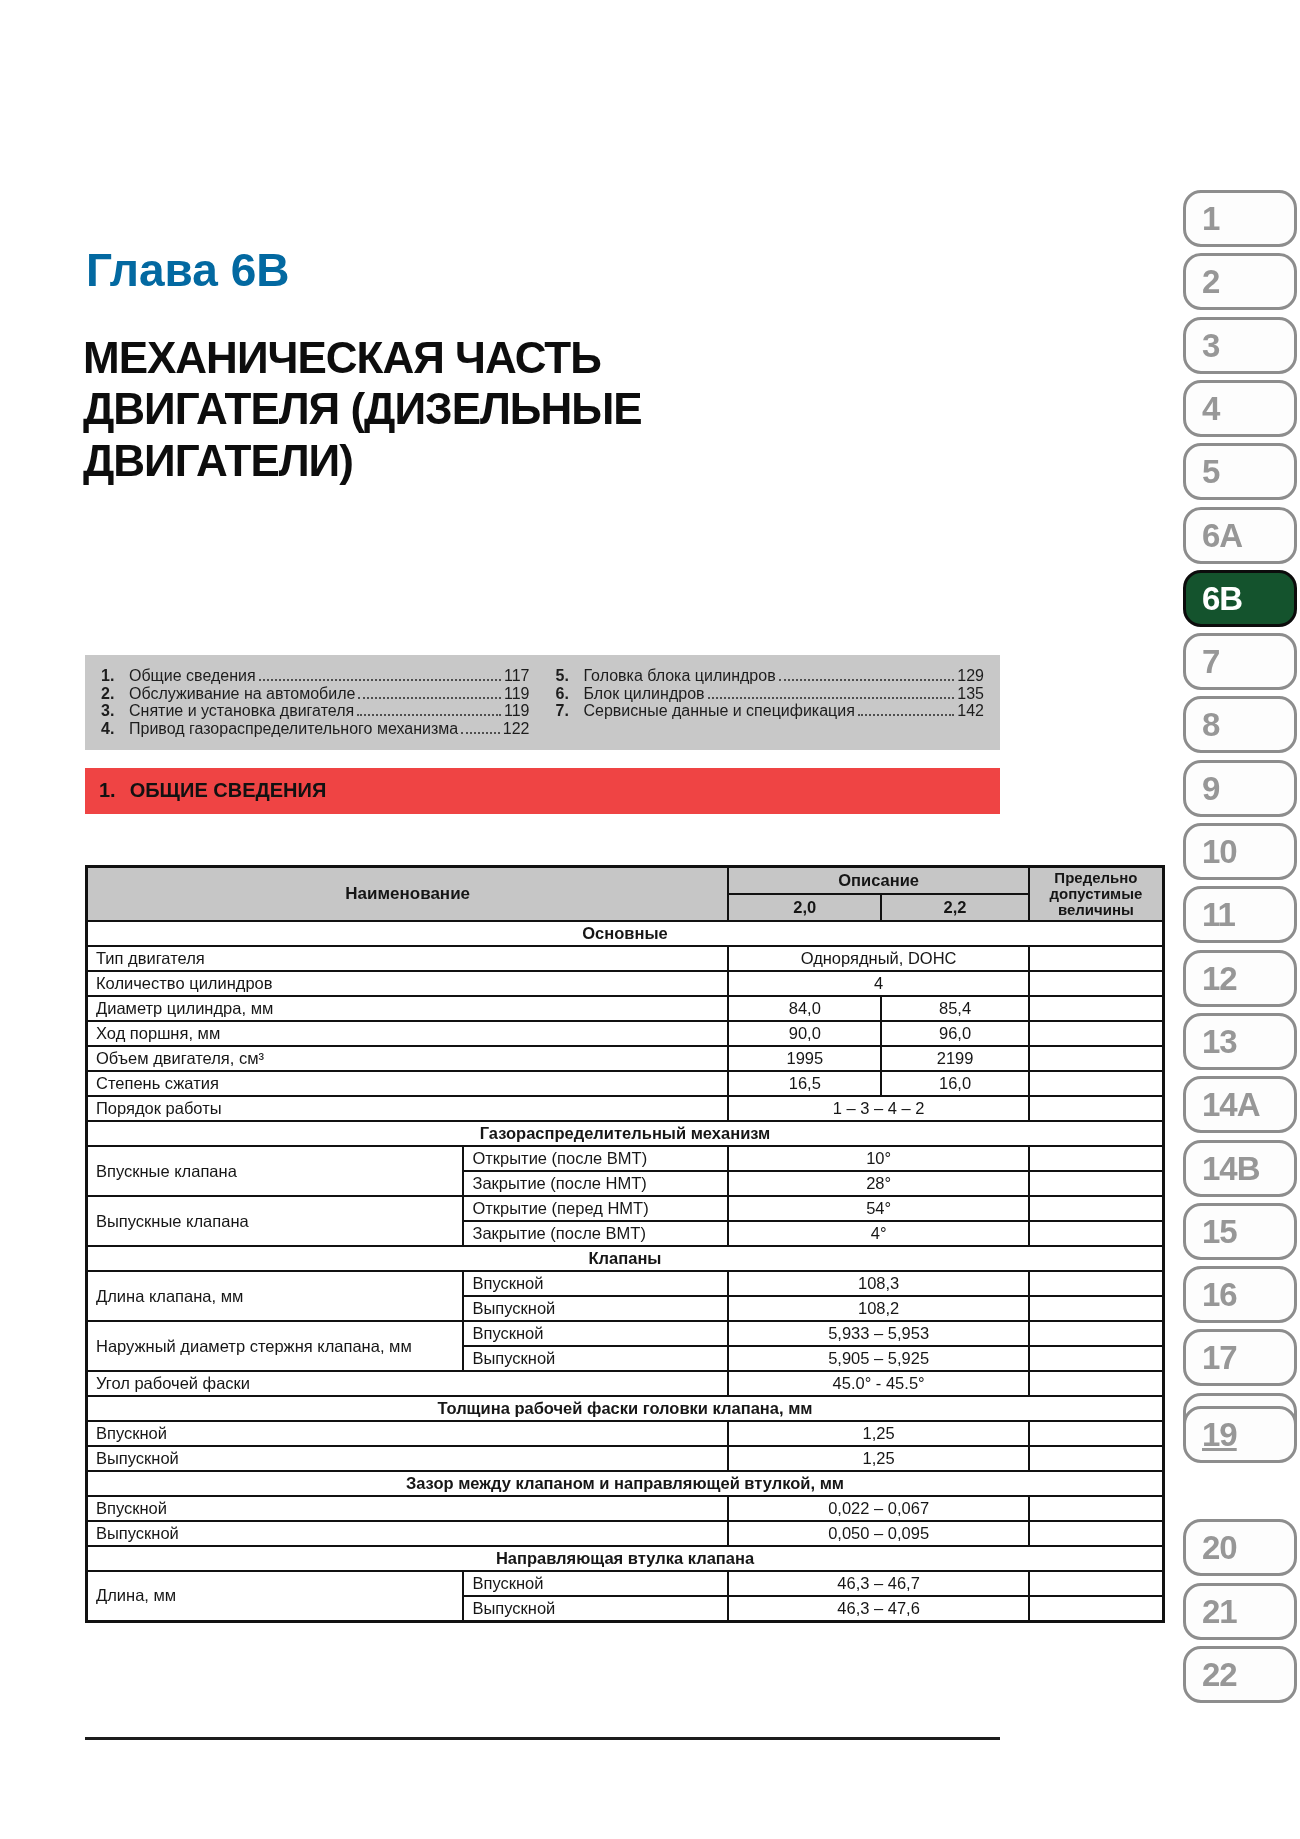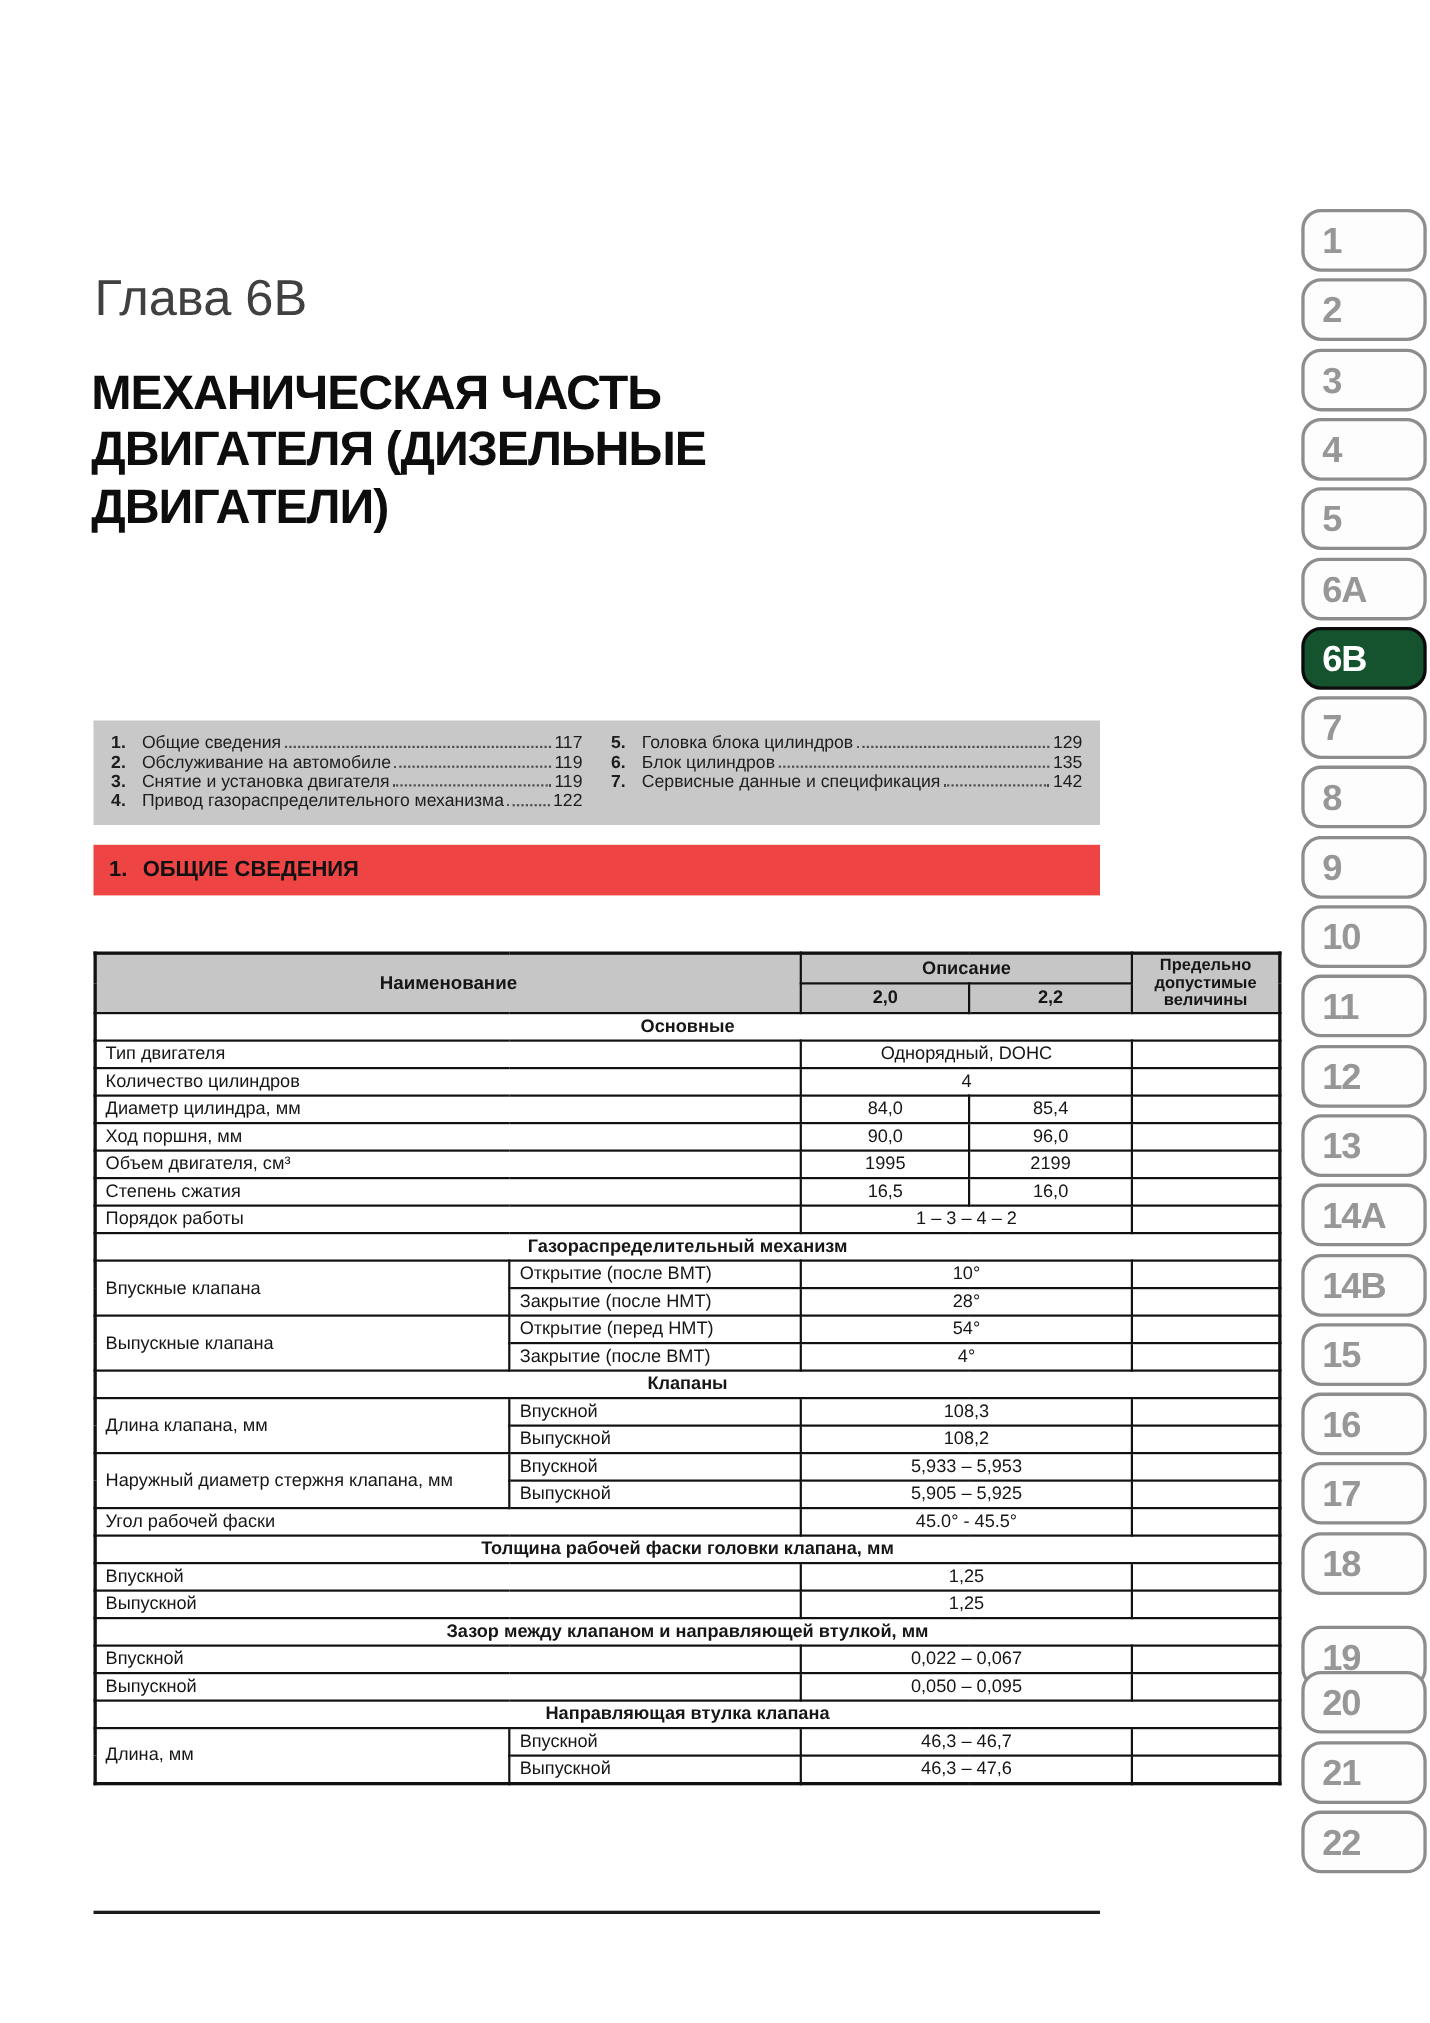--- a/index.html
+++ b/index.html
@@ -1,21 +1,21 @@
 <!DOCTYPE html>
 <html><head>
 <meta charset="utf-8">
 <style>
   html,body { margin:0; padding:0; background:#ffffff; }
   .page {
     position:relative; width:1300px; height:1839px; background:#ffffff;
     font-family:"Liberation Sans", sans-serif; color:#141414; overflow:hidden;
   }
   
-  .chapter { position:absolute; left:86px; top:243px; font-size:46px; font-weight:400; color:#404040; }
+  .chapter { position:absolute; left:86px; top:243px; font-size:46px; font-weight:700; color:#0369a1; }
   .title { position:absolute; left:83px; top:332px; width:840px; font-size:44px; line-height:1.17;
            font-weight:900; letter-spacing:-1px; color:#0d0d0d; }
   .title div { white-space:nowrap; }
   
   .toc { position:absolute; left:85px; top:655px; width:915px; height:95px; background:#c8c8c8;
          box-sizing:border-box; padding:12px 16px 10px 16px; display:flex; gap:26px; }
   .toc-col { flex:1; display:flex; flex-direction:column; justify-content:flex-start; }
   .toc-item { display:flex; align-items:baseline; font-size:16px; line-height:17.5px; color:#1d1d1d; }
   .toc-num { font-weight:700; width:28px; flex:0 0 28px; }
   .toc-label { white-space:nowrap; }
@@ -287,21 +287,21 @@
       <div class="tab" style="top: 823px;">10</div>
       <div class="tab" style="top: 886px;">11</div>
       <div class="tab" style="top: 950px;">12</div>
       <div class="tab" style="top: 1013px;">13</div>
       <div class="tab" style="top: 1076px;">14A</div>
       <div class="tab" style="top: 1140px;">14B</div>
       <div class="tab" style="top: 1203px;">15</div>
       <div class="tab" style="top: 1266px;">16</div>
       <div class="tab" style="top: 1329px;">17</div>
       <div class="tab" style="top: 1393px;">18</div>
-      <div class="tab" style="top: 1478px;">19</div>
+      <div class="tab" style="top: 1406px; text-decoration: underline;">19</div>
       <div class="tab" style="top: 1519px;">20</div>
       <div class="tab" style="top: 1583px;">21</div>
       <div class="tab" style="top: 1646px;">22</div>
     </div>
 
   <div class="footer-rule"></div>
 
 </div>
 
 </body></html>

